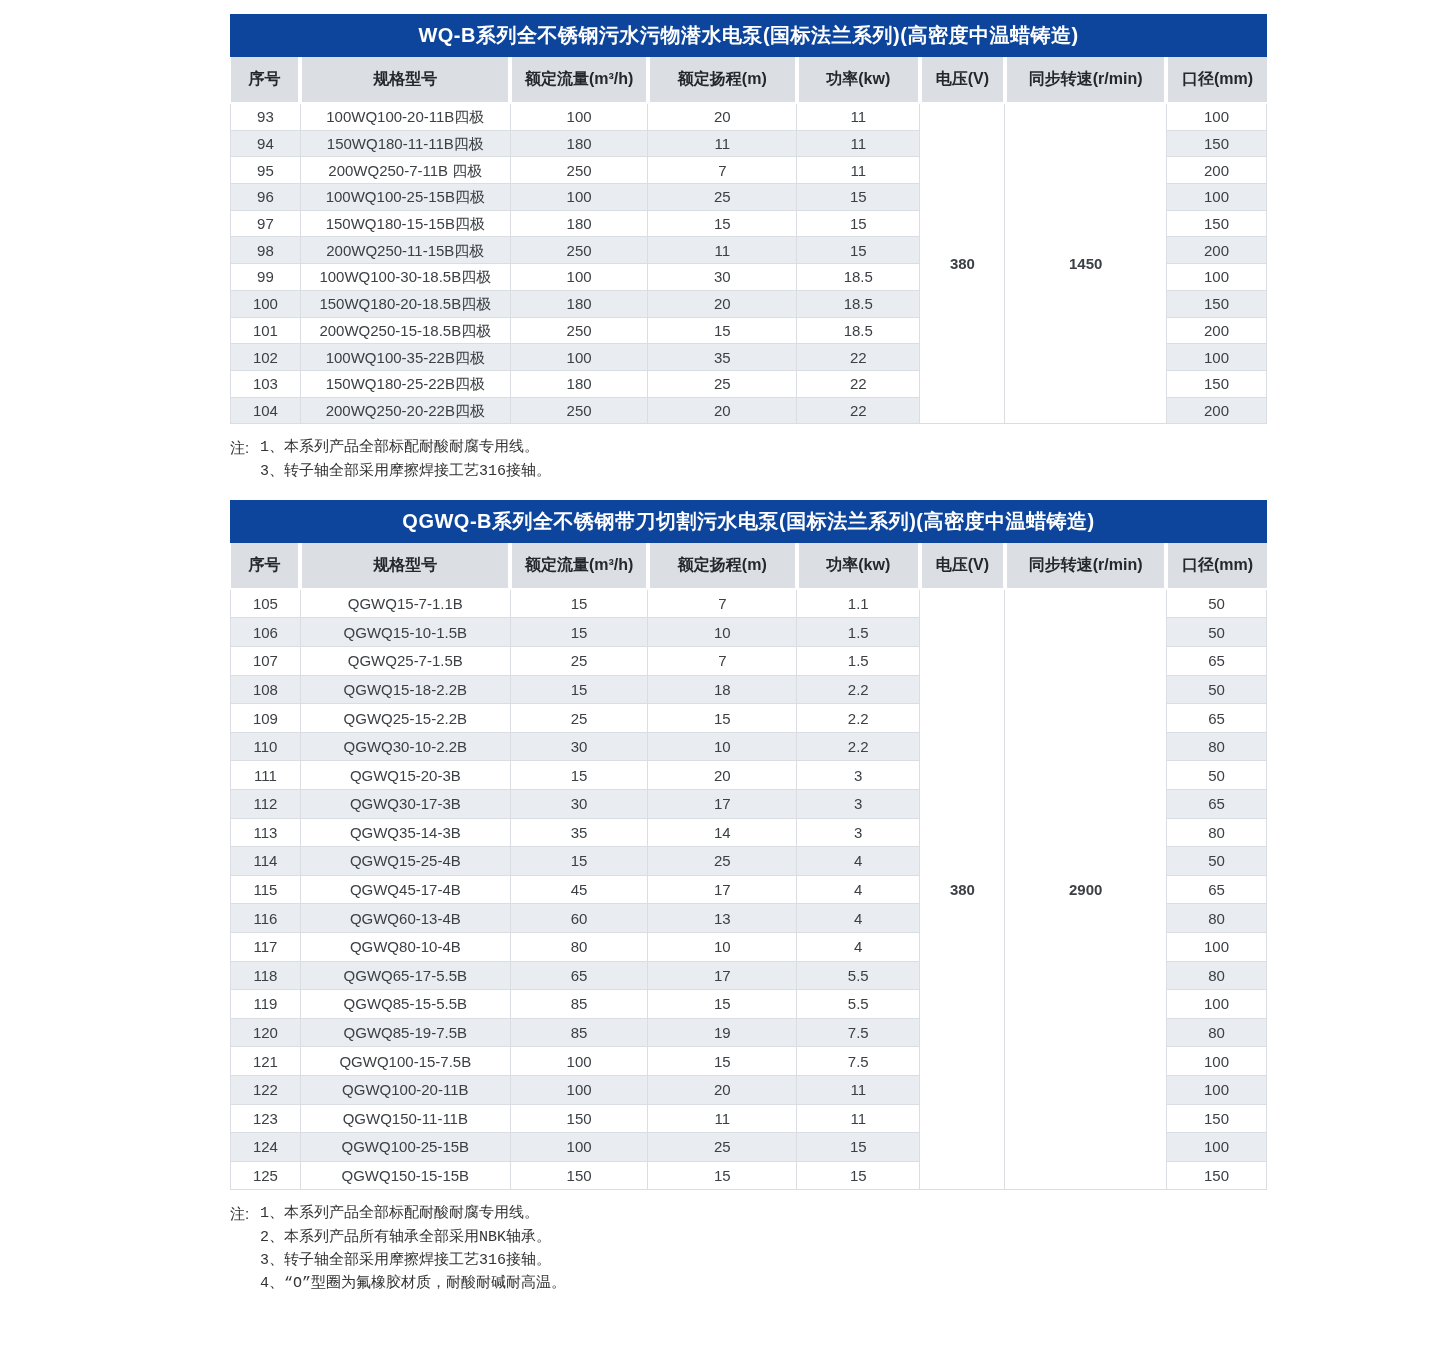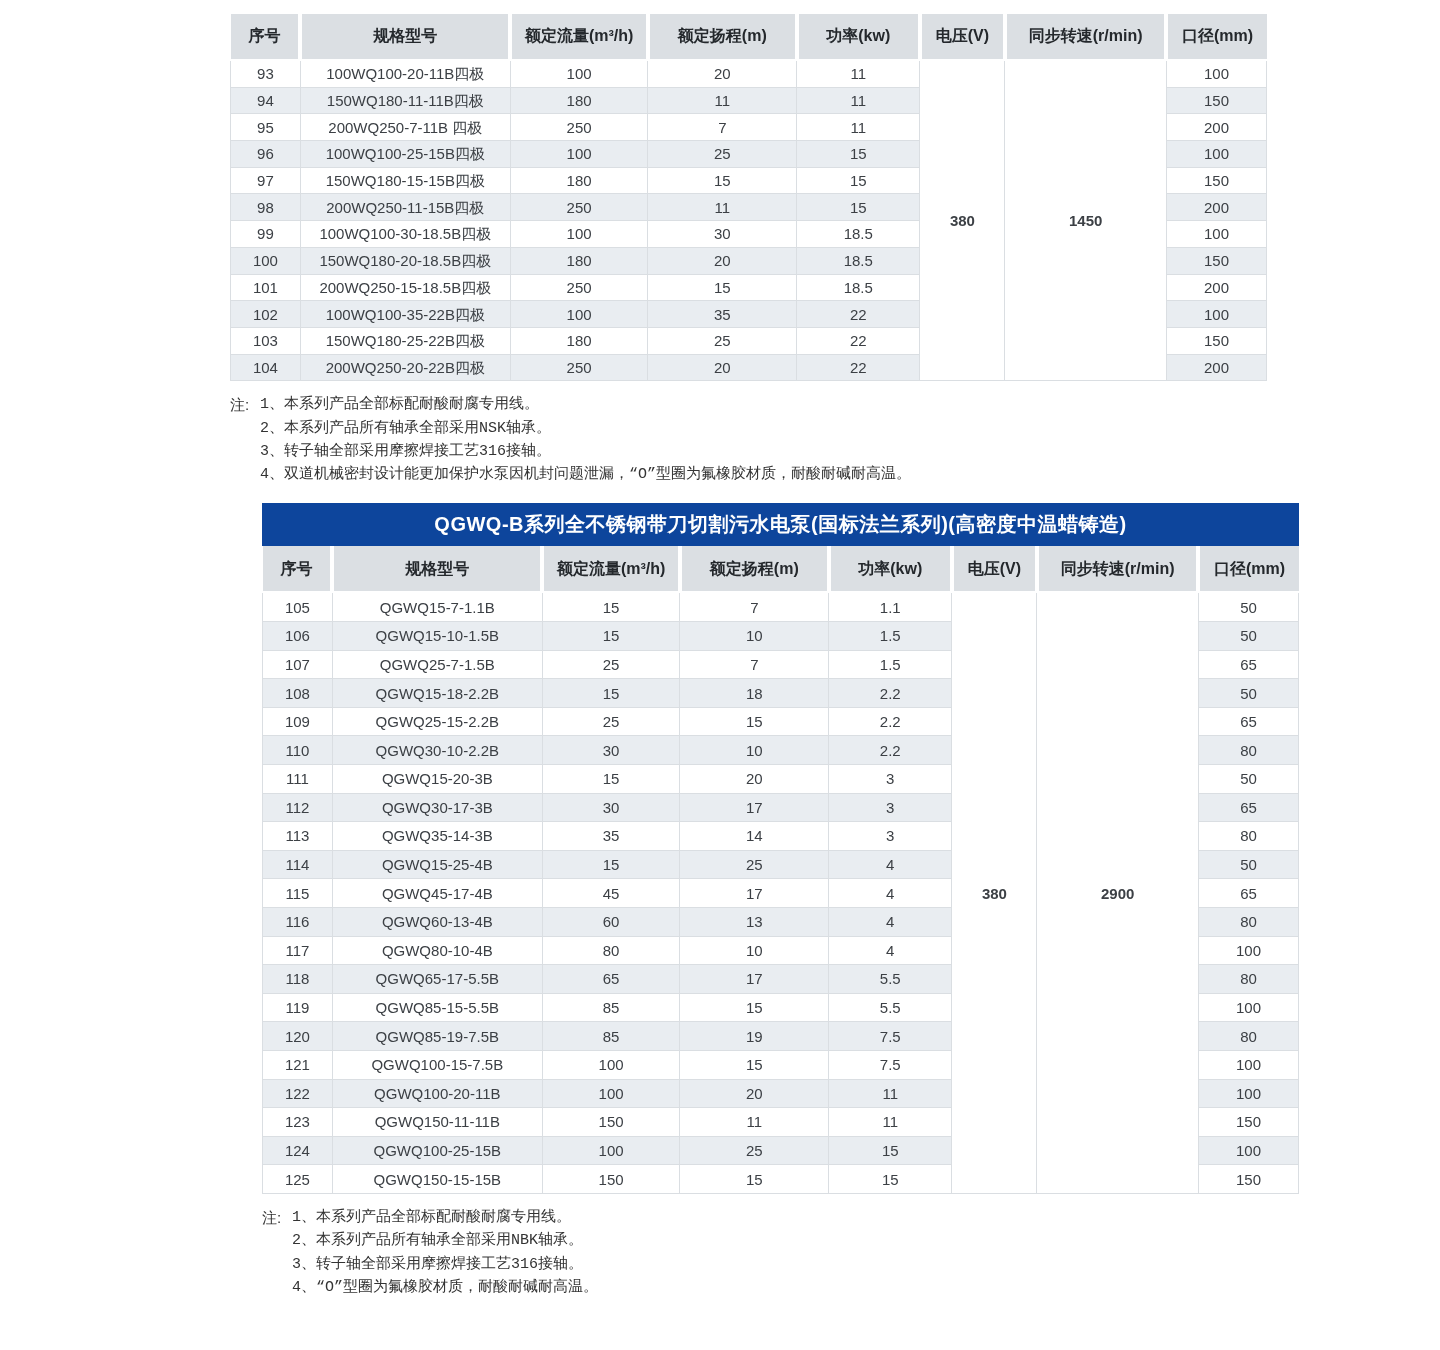--- a/index.html
+++ b/index.html
@@ -3,21 +3,21 @@
 <meta charset="utf-8">
 <style>
   html,body{margin:0;padding:0;}
   body{
     width:1440px;height:1350px;background:#ffffff;position:relative;
     font-family:"Liberation Sans","DejaVu Sans",sans-serif;
     -webkit-font-smoothing:antialiased;
   }
   .wrap{position:absolute;left:230px;top:14px;width:1037px;}
   .table-block{width:100%;}
-  .table-block.second{margin-top:17px;margin-left:32px;}
+  .table-block.second{margin-top:17px;}
 
   .title-bar{
     height:43px;background:#0D459C;color:#ffffff;
     display:flex;align-items:center;justify-content:center;
     font-size:20px;font-weight:bold;letter-spacing:.5px;
   }
 
   table.spec-table{
     border-collapse:collapse;width:100%;table-layout:fixed;padding-left:27px;
   }
@@ -42,20 +42,23 @@
   }
   .notes-label{flex:0 0 30px;}
   .note-lines{flex:1;font-family:Liberation Mono, monospace;}
 </style>
 </head>
 <body>
 
 <div class="wrap">
 
   <section class="table-block">
+    <div class="title-bar">
+      <span>WQ-B系列全不锈钢污水污物潜水电泵(国标法兰系列)(高密度中温蜡铸造)</span>
+    </div>
     <table class="spec-table t1">
       <colgroup>
         <col style="width:6.75%">
           <col style="width:20.25%">
           <col style="width:13.3%">
           <col style="width:14.35%">
         <col style="width:11.9%">
           <col style="width:8.2%">
           <col style="width:15.6%">
           <col style="width:9.65%">
@@ -170,23 +173,21 @@
             <td>20</td>
             <td>22</td>
             <td>200</td>
           </tr>
         </tbody>
     </table>
     <div class="notes">
       <span class="notes-label">注:</span>
       <div class="note-lines">
         <div class="note-line">1、本系列产品全部标配耐酸耐腐专用线。</div>
-        <div class="note-line">2、本系列产品所有轴承全部采用NSK轴承。</div>
         <div class="note-line">3、转子轴全部采用摩擦焊接工艺316接轴。</div>
-        <div class="note-line">4、双道机械密封设计能更加保护水泵因机封问题泄漏，“O”型圈为氟橡胶材质，耐酸耐碱耐高温。</div>
       </div>
     </div>
   </section>
 
   <section class="table-block second">
     <div class="title-bar">
       <span>QGWQ-B系列全不锈钢带刀切割污水电泵(国标法兰系列)(高密度中温蜡铸造)</span>
     </div>
     <table class="spec-table t2">
       <colgroup>

